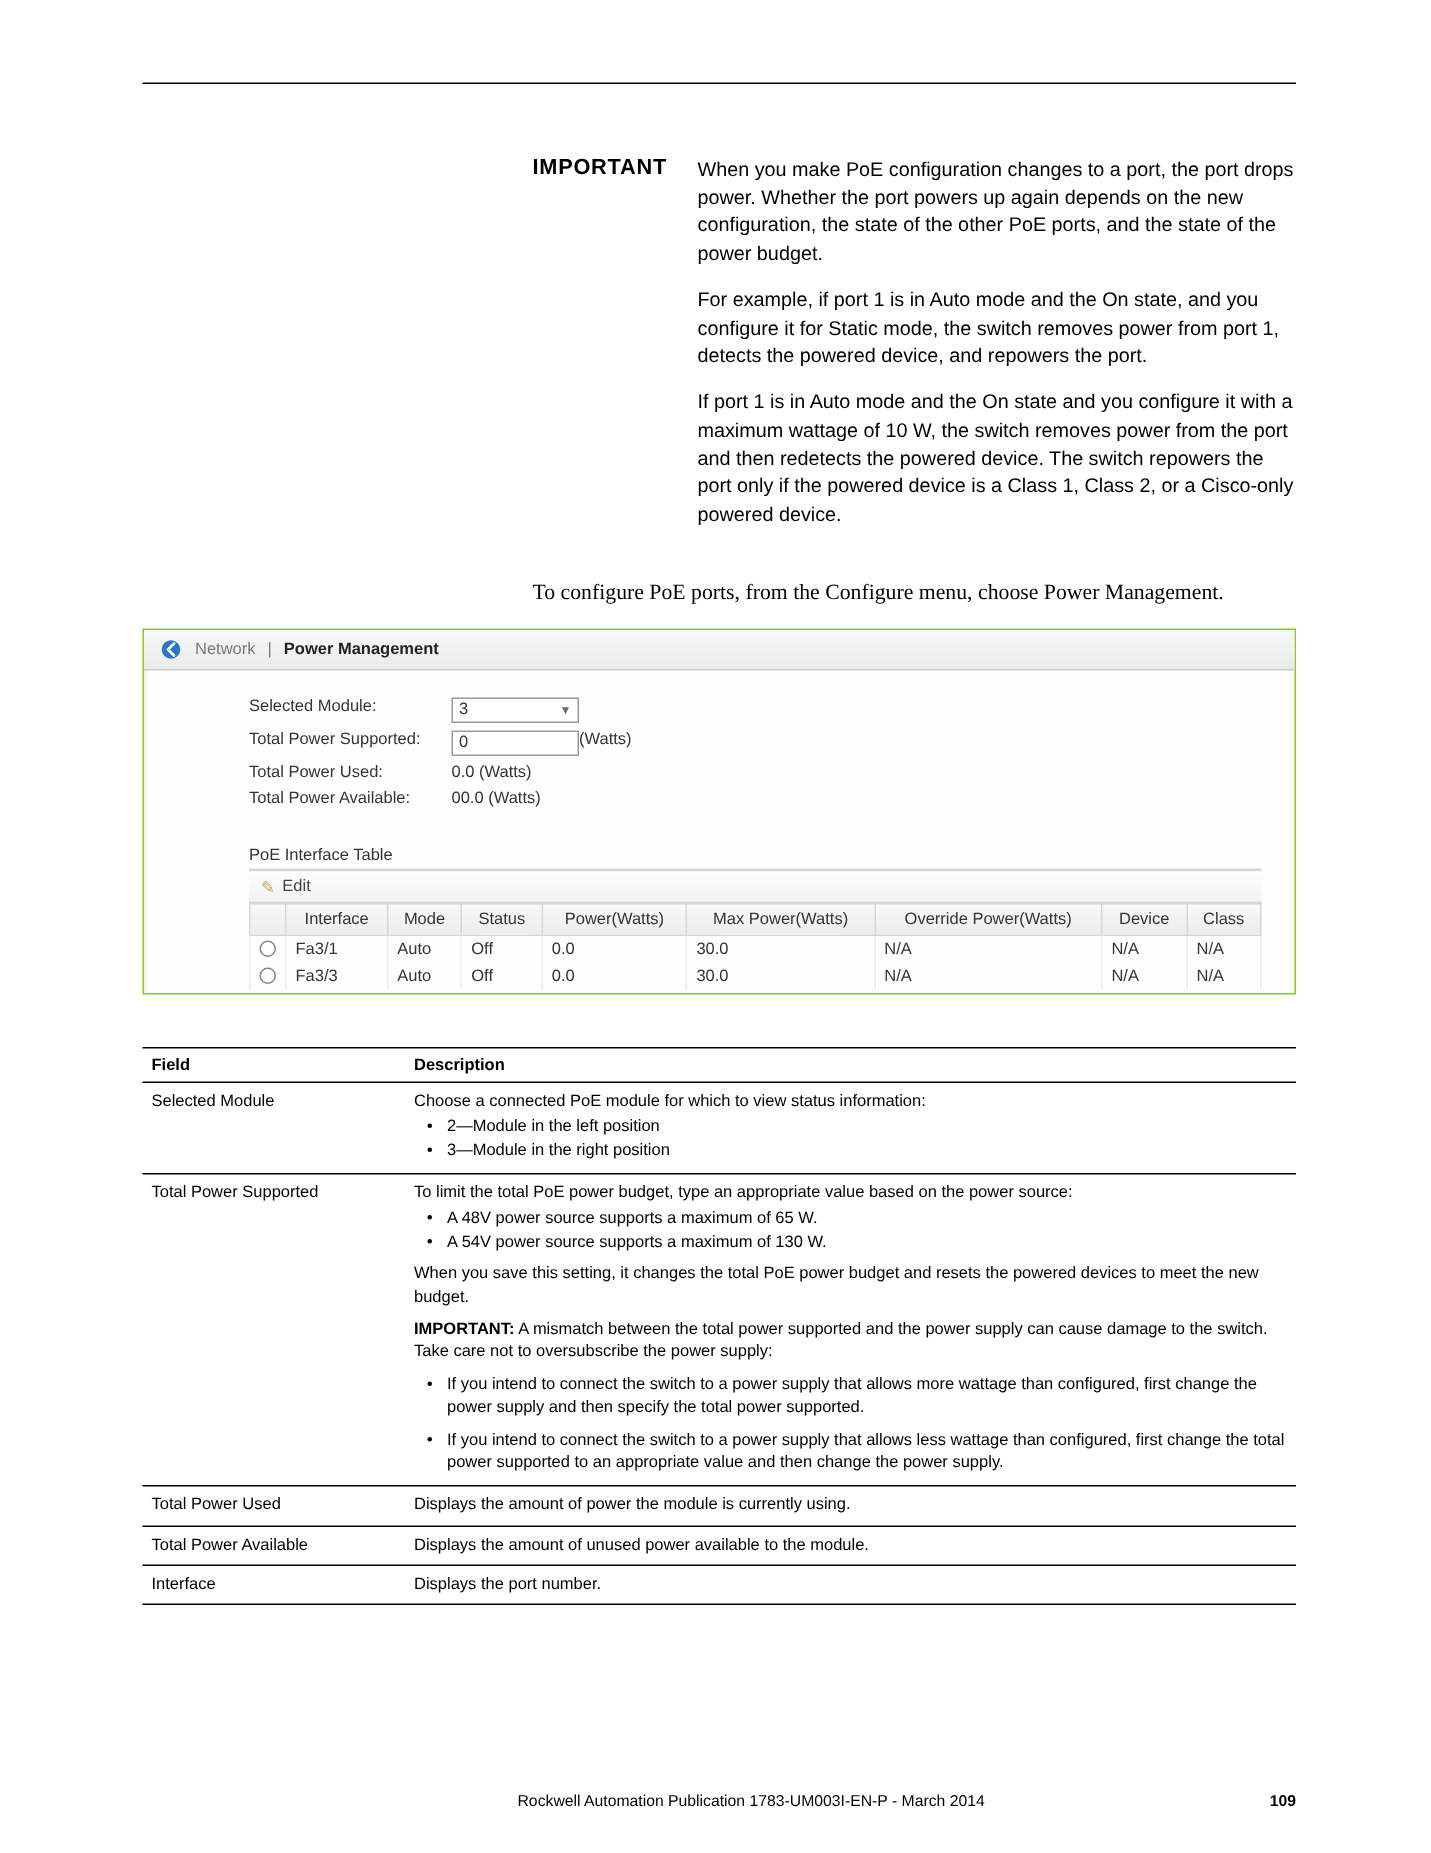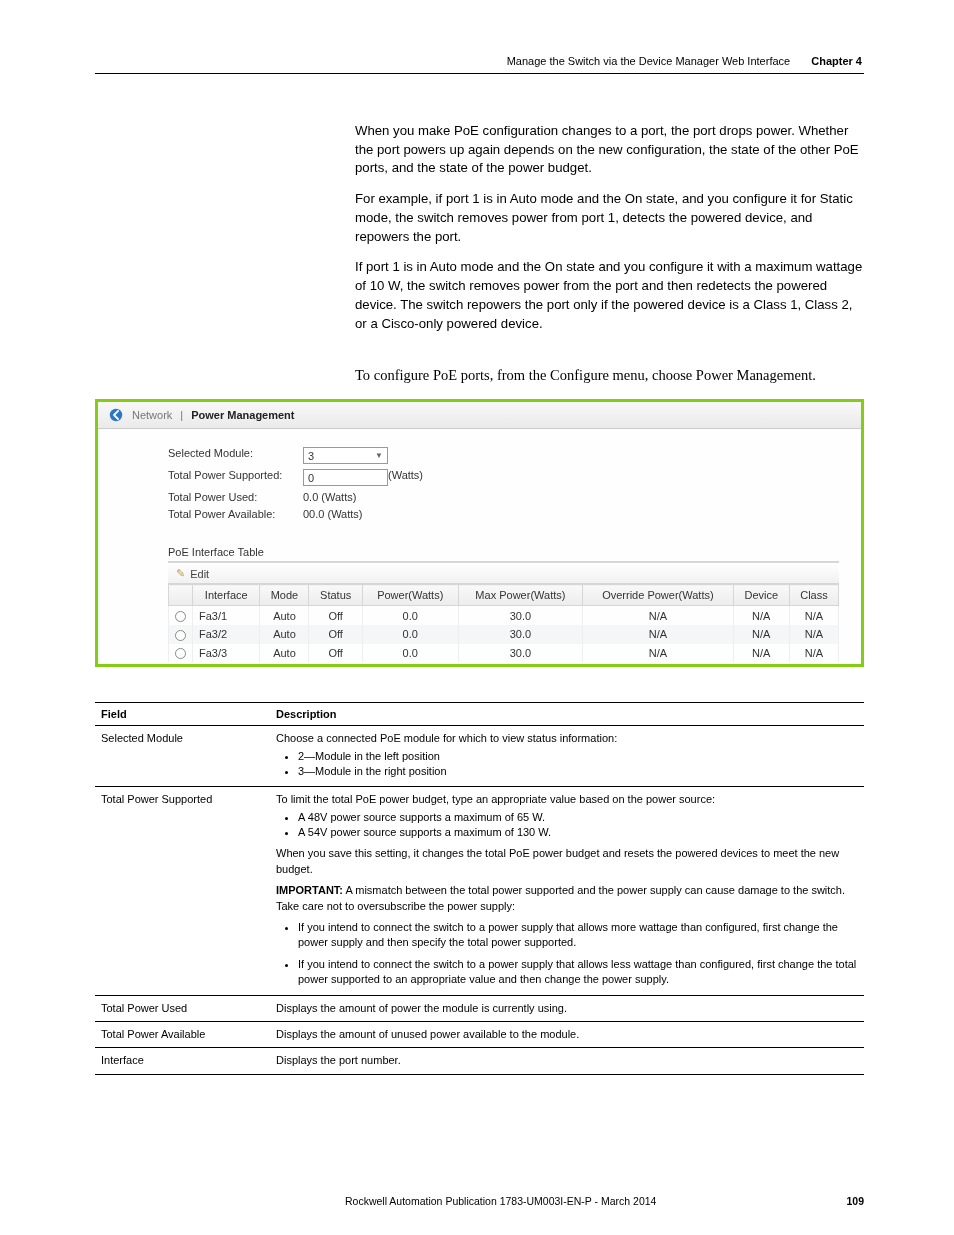--- a/index.html
+++ b/index.html
@@ -47,21 +47,21 @@
   }
   .imp-text p { margin-bottom: 12px; }
   .configure-line {
     font-family: Georgia, serif;
     font-size: 14.5px;
     margin-left: 260px;
     margin-bottom: 15px;
   }
   
   .screenshot {
-    border: 3px solid #84cc16;
+    border: 1px solid #84cc16;
     background: #fefefe;
     font-family: Tahoma, Verdana, sans-serif;
     font-size: 11px;
     color: #333;
     margin-bottom: 35px;
     box-shadow: 1px 1px 3px rgba(0,0,0,0.08) inset;
   }
   .ss-breadcrumb {
     background: linear-gradient(#f8f8f8,#eaeaea);
     border-bottom: 1px solid #ccc;
@@ -133,21 +133,21 @@
     border: 1px solid #d6d6d6;
     color: #333;
     font-weight: normal;
     padding: 4px 6px;
     text-align: center;
   }
   .grid td {
     border-left: 1px solid #eee;
     border-right: 1px solid #eee;
     padding: 3px 6px;
-    text-align: center;
+    text-align: left;
     color: #333;
   }
   .grid td.iface { text-align: left; padding-left:6px; }
   .radio-cell { width: 22px; text-align:center; }
   .radio-dot {
     display:inline-block; width:11px; height:11px;
     border:1px solid #888; border-radius:50%; background:#fff;
     vertical-align: middle;
   }
   .grid tr.alt td { background: #f4f6f8; }
@@ -192,28 +192,25 @@
     font-size: 10.5px;
   }
   .footer .left { flex:1; text-align:center; margin-left:60px; }
   .footer .pnum { font-weight: bold; }
 </style>
 </head>
 <body>
 
 <div class="page">
 
-  <div class="header-line">
-    <span>Manage the Switch via the Device Manager Web Interface</span>
-    <span class="chapter">Chapter 4</span>
-  </div>
   <hr class="header-hr">
 
   <div class="important-block">
     <div class="imp-row">
+      <div class="imp-label">IMPORTANT</div>
       <div class="imp-text">
         <p>When you make PoE configuration changes to a port, the port drops power. Whether the port powers up again depends on the new configuration, the state of the other PoE ports, and the state of the power budget.</p>
         <p>For example, if port 1 is in Auto mode and the On state, and you configure it for Static mode, the switch removes power from port 1, detects the powered device, and repowers the port.</p>
         <p>If port 1 is in Auto mode and the On state and you configure it with a maximum wattage of 10 W, the switch removes power from the port and then redetects the powered device. The switch repowers the port only if the powered device is a Class 1, Class 2, or a Cisco-only powered device.</p>
       </div>
     </div>
   </div>
 
   <div class="configure-line">To configure PoE ports, from the Configure menu, choose Power Management.</div>
 
@@ -278,31 +275,20 @@
             <td class="radio-cell"><span class="radio-dot"></span></td>
             <td class="iface">Fa3/1</td>
             <td>Auto</td>
             <td>Off</td>
             <td>0.0</td>
             <td>30.0</td>
             <td>N/A</td>
             <td>N/A</td>
             <td>N/A</td>
           </tr>
-          <tr class="alt">
-            <td class="radio-cell"><span class="radio-dot"></span></td>
-            <td class="iface">Fa3/2</td>
-            <td>Auto</td>
-            <td>Off</td>
-            <td>0.0</td>
-            <td>30.0</td>
-            <td>N/A</td>
-            <td>N/A</td>
-            <td>N/A</td>
-          </tr>
           <tr>
             <td class="radio-cell"><span class="radio-dot"></span></td>
             <td class="iface">Fa3/3</td>
             <td>Auto</td>
             <td>Off</td>
             <td>0.0</td>
             <td>30.0</td>
             <td>N/A</td>
             <td>N/A</td>
             <td>N/A</td>

